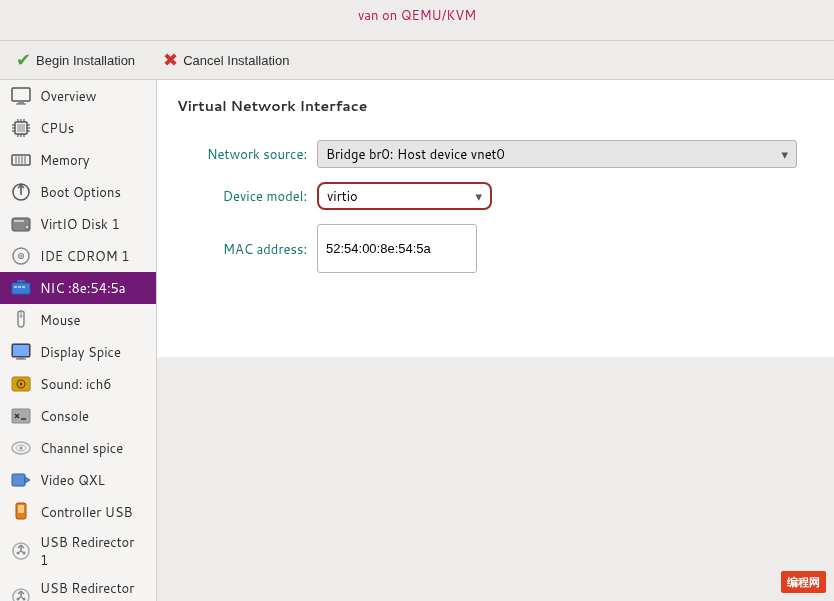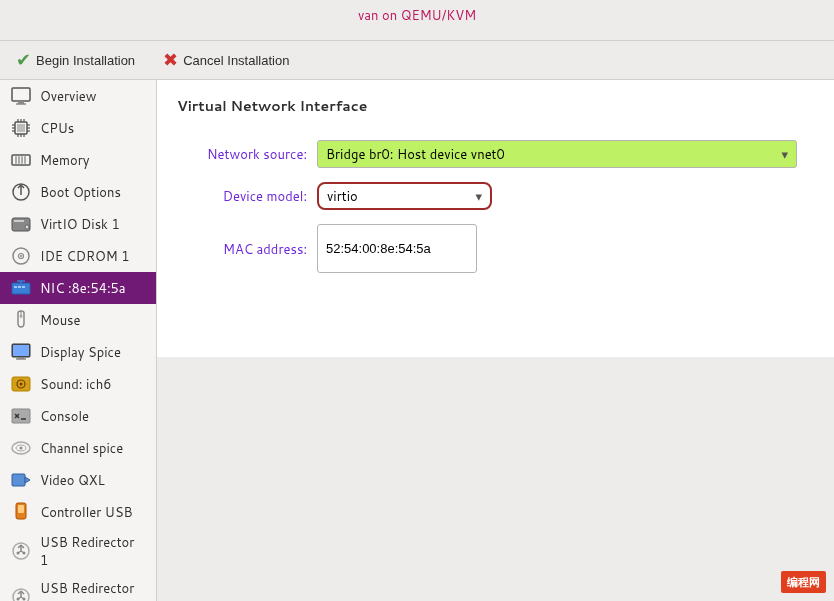--- a/index.html
+++ b/index.html
@@ -91,32 +91,32 @@
     }
     .form-row {
       display: flex;
       align-items: center;
       margin-bottom: 14px;
     }
     .form-label {
       width: 140px;
       text-align: right;
       padding-right: 10px;
-      color: #6d28d9;
+      color: #0f766e;
       font-size: 13px;
       flex-shrink: 0;
     }
     .form-control {
       display: flex;
       align-items: center;
     }
     .dropdown-full {
       display: flex;
       align-items: center;
-      background: #bef264;
+      background: #e5e5e5;
       border: 1px solid #b5b4b3;
       border-radius: 3px;
       padding: 4px 8px;
       width: 480px;
       cursor: pointer;
       font-size: 13px;
     }
     .dropdown-full .arrow {
       margin-left: auto;
       color: #555;

